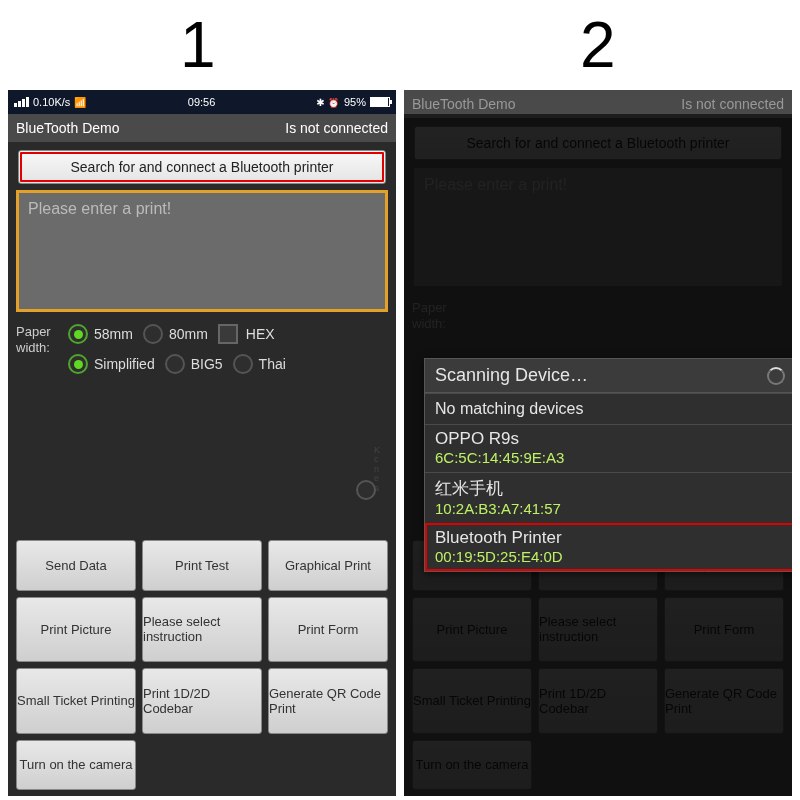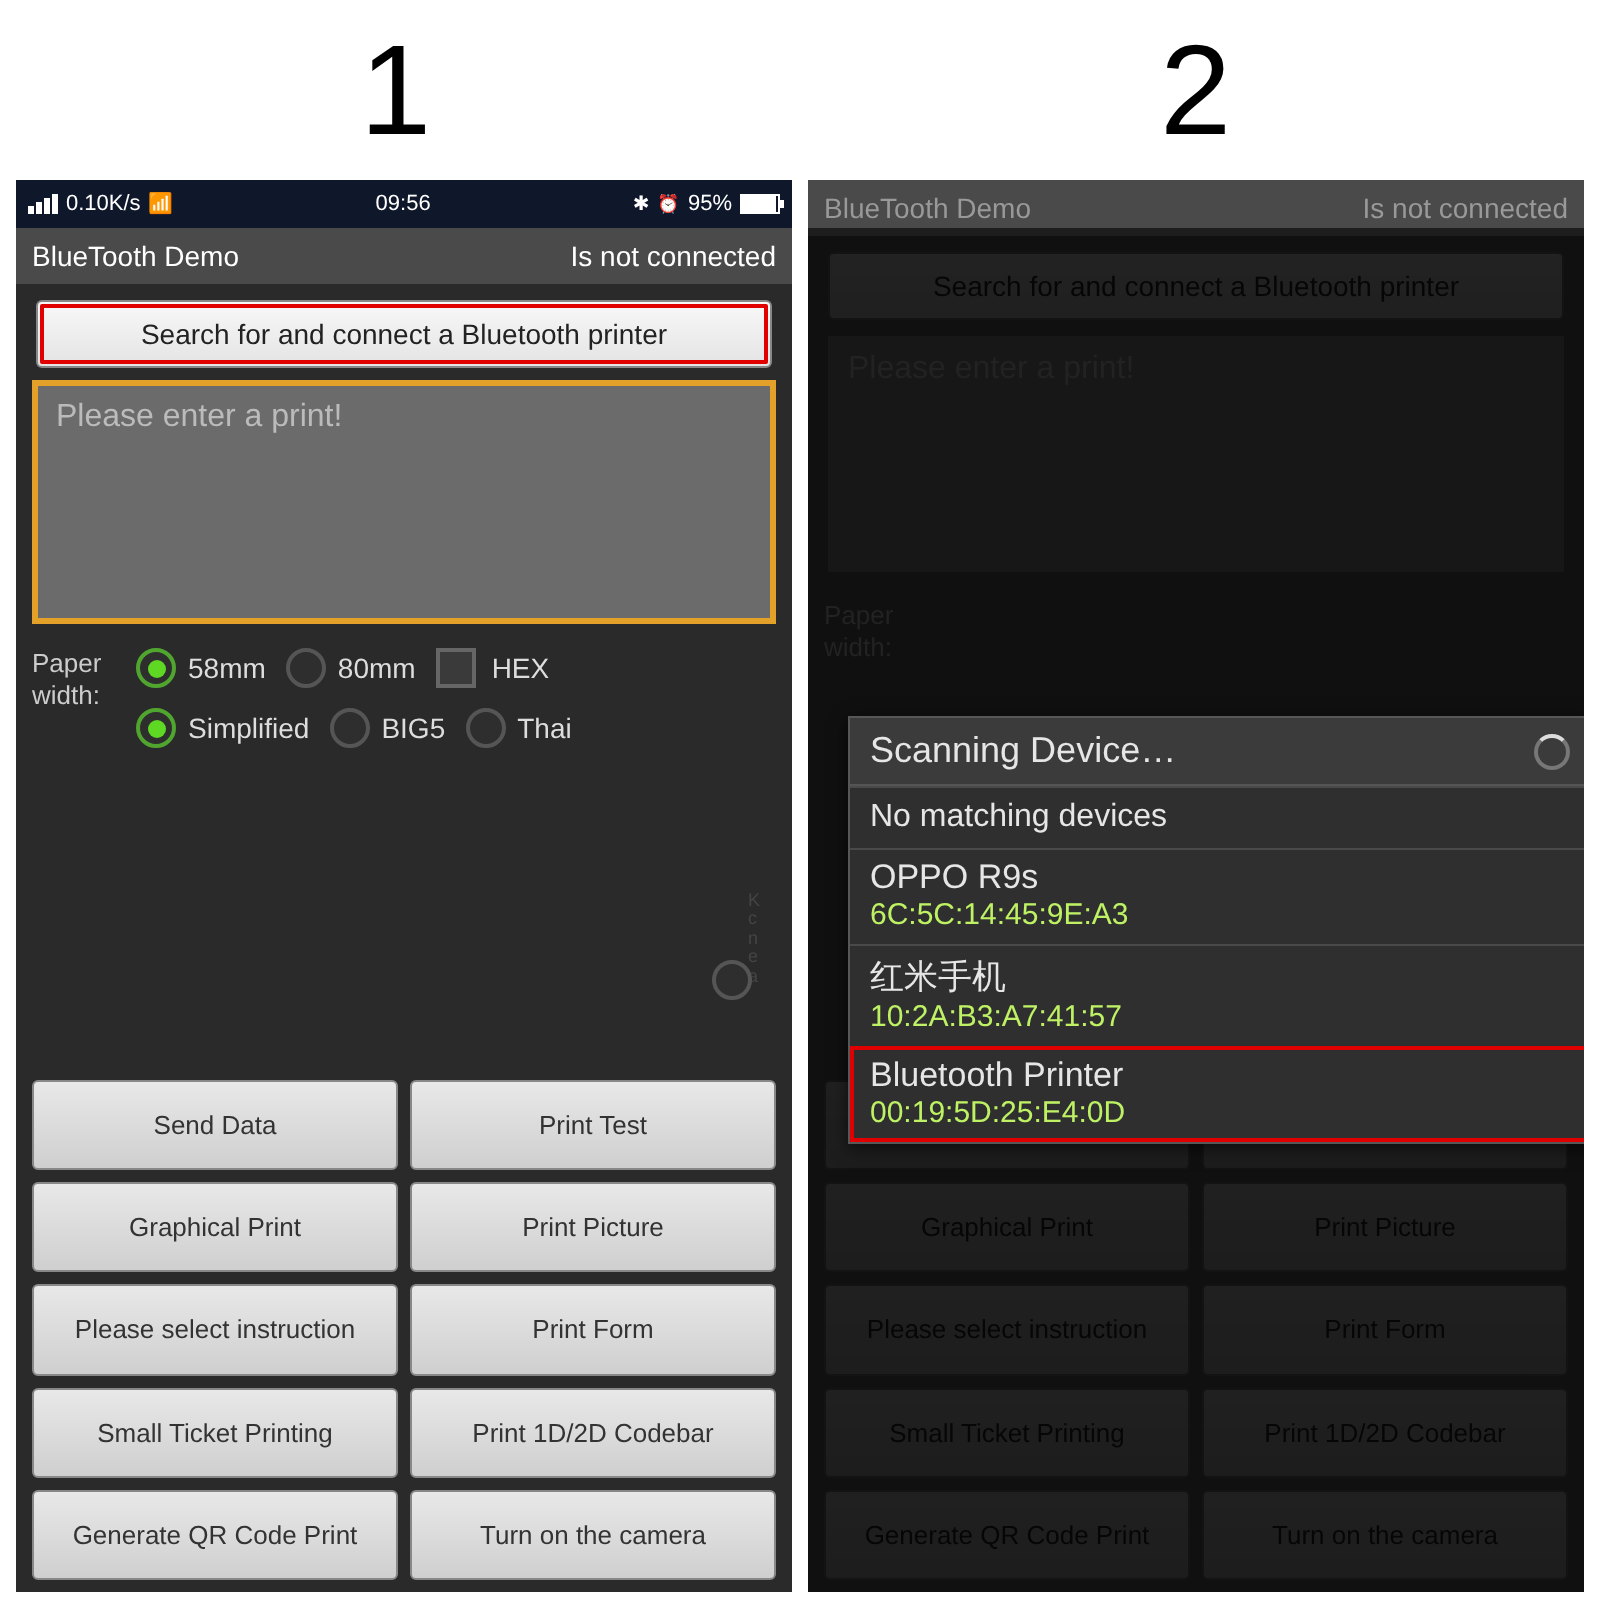--- a/index.html
+++ b/index.html
@@ -86,21 +86,21 @@
     margin-right:2px;
   }
   .radio.on { border-color:#4fa52e; }
   .radio.on::after{ content:""; width:9px; height:9px; border-radius:50%; background:#5fd823; }
   .chk { width:20px; height:20px; background:#3a3a3a; border:2px solid #666; display:inline-block; margin-right:4px; }
   .opt { display:inline-flex; align-items:center; gap:4px; }
   .extra-radio { position:absolute; right:18px; top:390px; }
   
   .btngrid {
     position:absolute; left:0; right:0; bottom:0; top:450px;
-    display:grid; grid-template-columns:1fr 1fr; gap:6px;
+    display:grid; grid-template-columns:1fr 1fr 1fr; gap:6px;
     padding: 0 8px 6px;
   }
   .btngrid .btn {
     background: linear-gradient(#e8e8e8,#cfcfcf);
     border:1px solid #888; border-radius:3px;
     display:flex; align-items:center; justify-content:center;
     font-size:13px; color:#333;
   }
   
   .dim {

